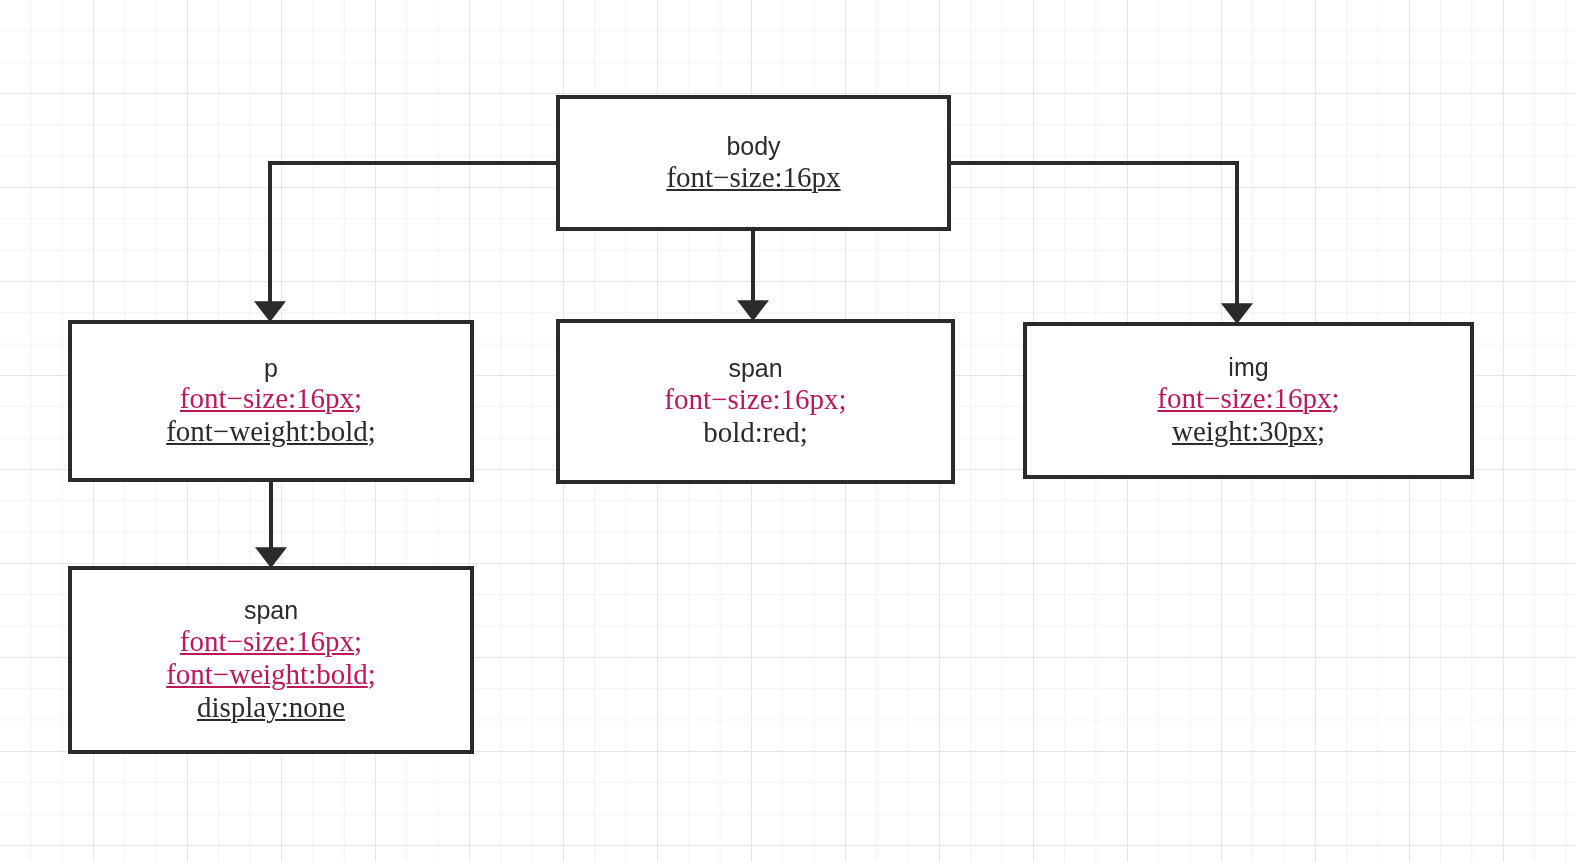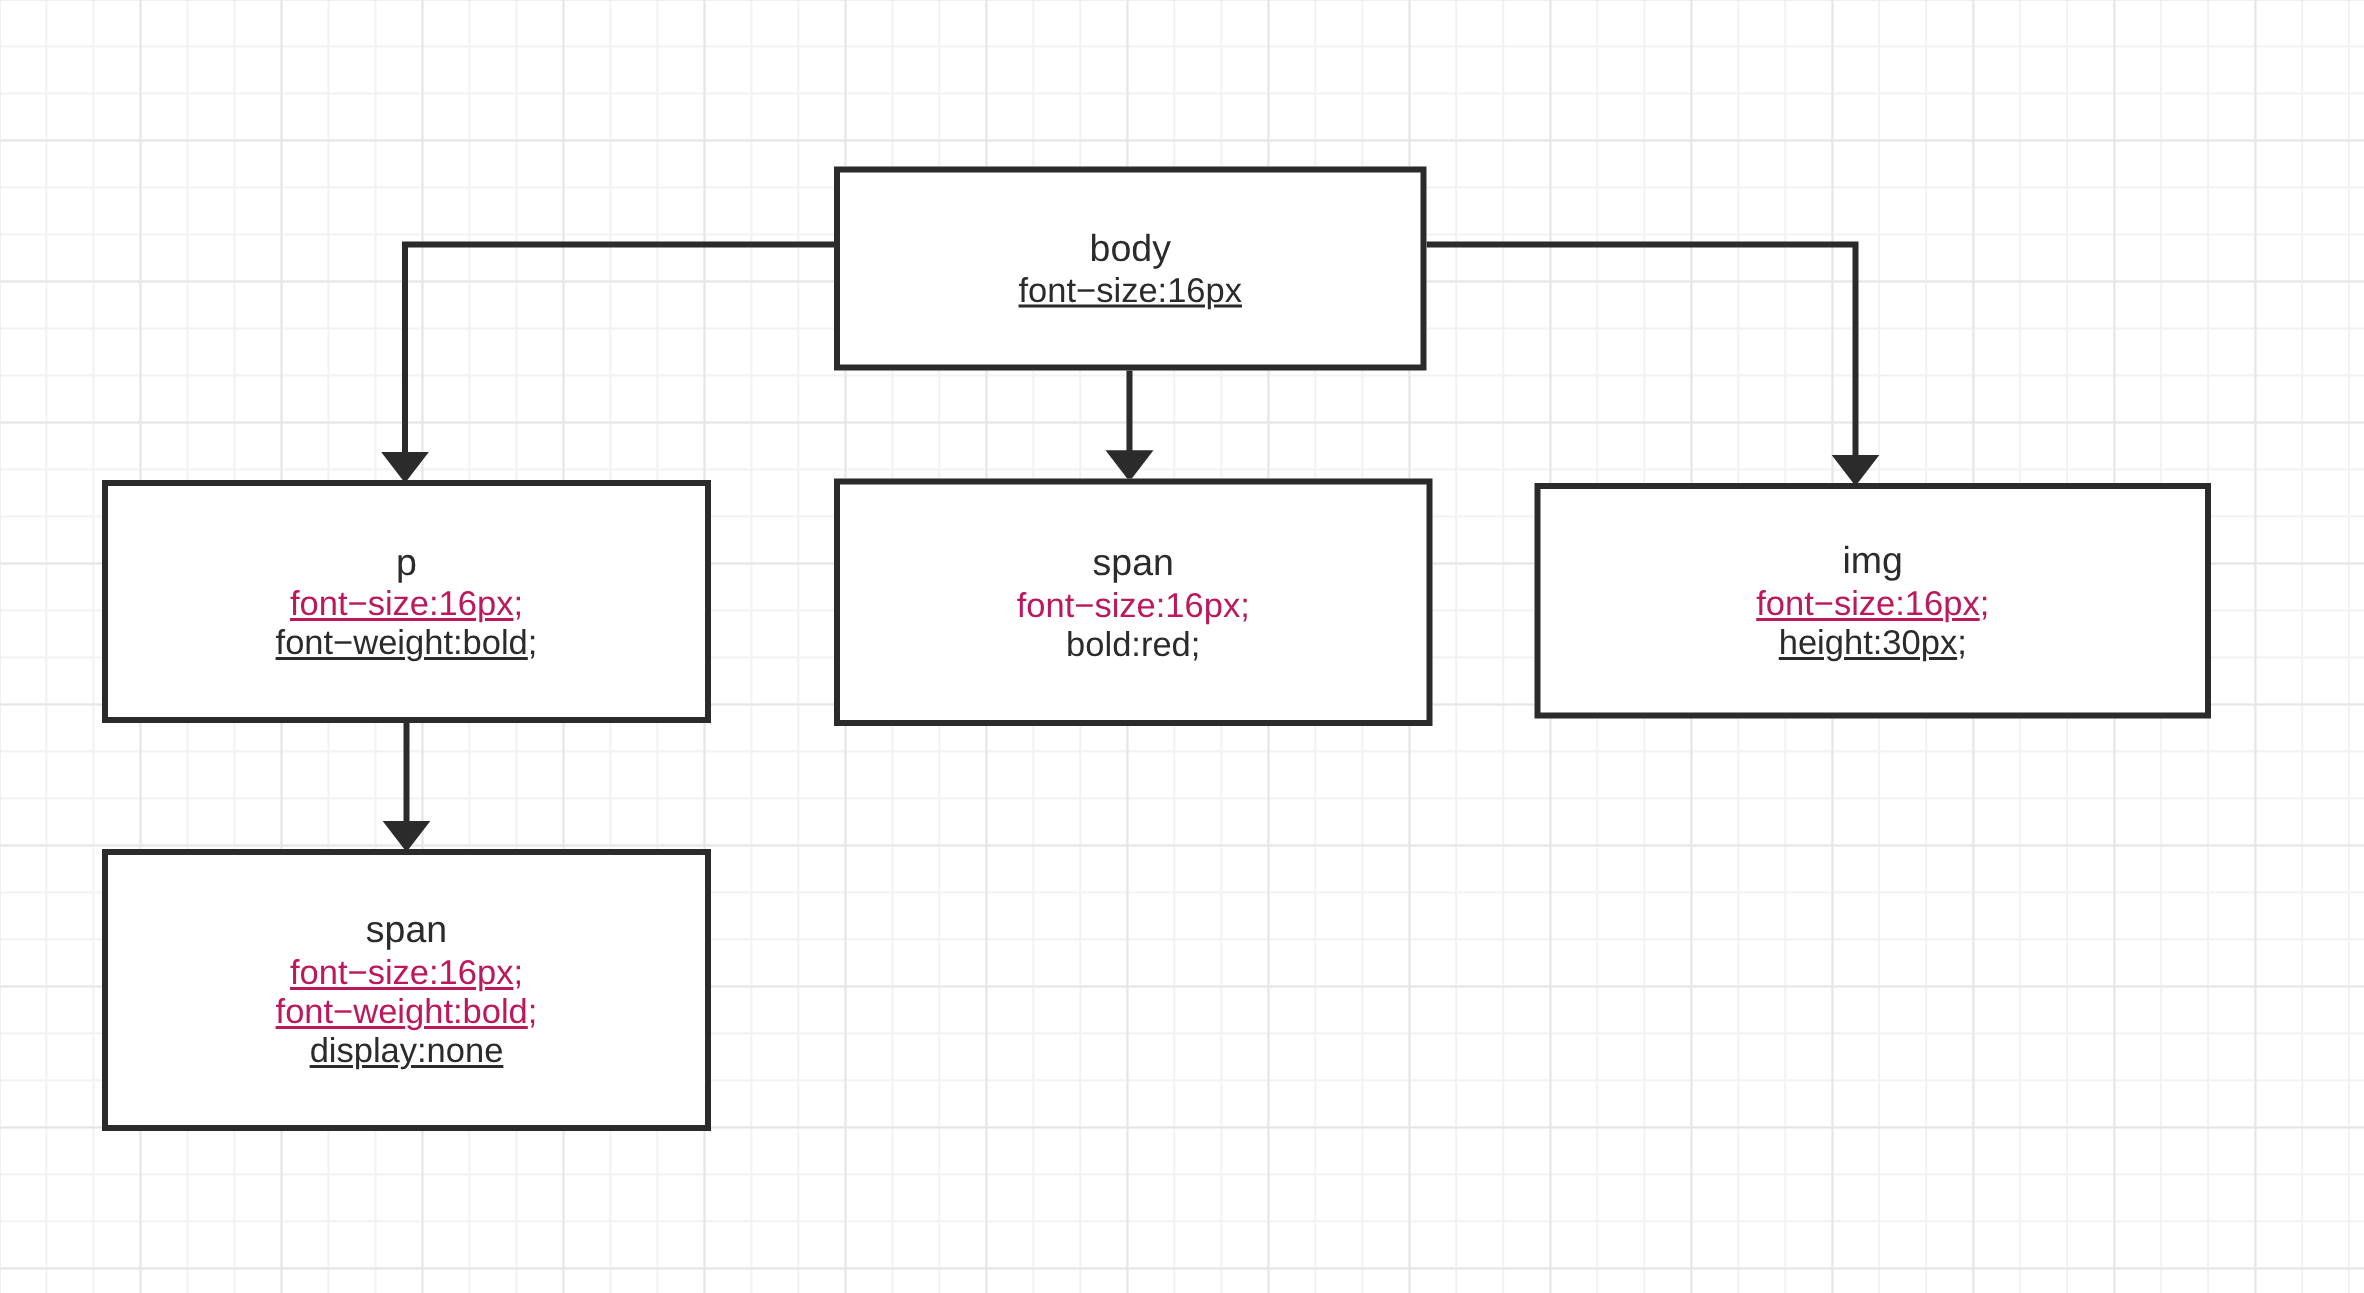--- a/index.html
+++ b/index.html
@@ -55,22 +55,23 @@
     line-height: 1.14;
   }
 
   .node-tag {
     font-size: 25px;
     color: #2b2b2b;
     white-space: nowrap;
   }
 
   .decl {
-    font-size: 23px;
+    font-size: 29px;
     white-space: nowrap;
+    font-family: Liberation Serif, serif;
   }
 
   .decl .txt {
     display: inline;
   }
 
   .decl.own {
     color: #2b2b2b;
   }
   .decl.inherited {
@@ -82,21 +83,21 @@
     text-decoration: underline;
     text-decoration-thickness: 2px;
     text-underline-offset: 2px;
   }
 
   .semi {
     text-decoration: none;
   }
 
   
-  #node-body   { left: 556px;  top: 111px;  width: 395px; height: 136px; }
+  #node-body   { left: 556px;  top: 95px;  width: 395px; height: 136px; }
   #node-p      { left: 68px;   top: 320px; width: 406px; height: 162px; }
   #node-span-1 { left: 556px;  top: 319px; width: 399px; height: 165px; }
   #node-img    { left: 1011px; top: 322px; width: 451px; height: 157px; margin-left: 12px; }
   #node-span-2 { left: 68px;   top: 566px; width: 406px; height: 188px; }
 </style>
 </head>
 <body>
 
 <div id="canvas">
 
@@ -142,21 +143,21 @@
       <span class="txt">bold:red</span><span class="semi">;</span>
     </div>
   </div>
 
   <div class="node" id="node-img">
     <div class="node-tag">img</div>
     <div class="decl inherited underline">
       <span class="txt">font−size:16px</span><span class="semi">;</span>
     </div>
     <div class="decl own underline">
-      <span class="txt">height:30px</span><span class="semi">;</span>
+      <span class="txt">weight:30px</span><span class="semi">;</span>
     </div>
   </div>
 
   <div class="node" id="node-span-2">
     <div class="node-tag">span</div>
     <div class="decl inherited underline">
       <span class="txt">font−size:16px</span><span class="semi">;</span>
     </div>
     <div class="decl inherited underline">
       <span class="txt">font−weight:bold</span><span class="semi">;</span>

